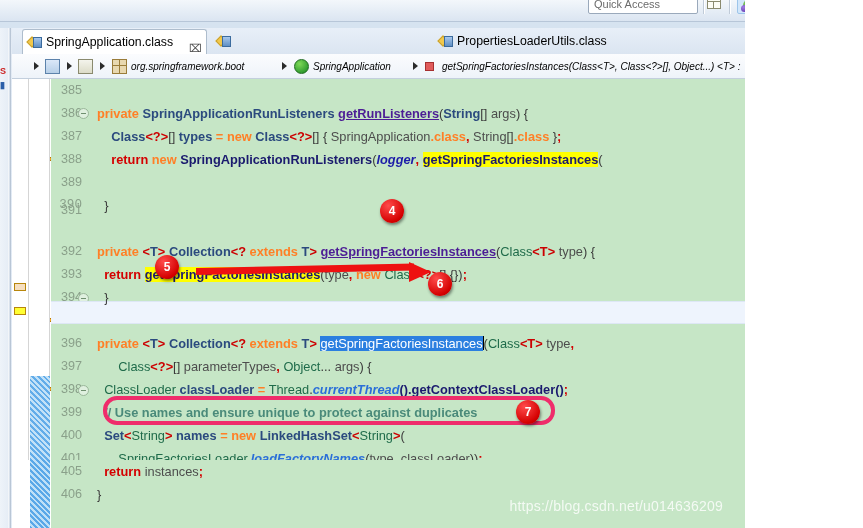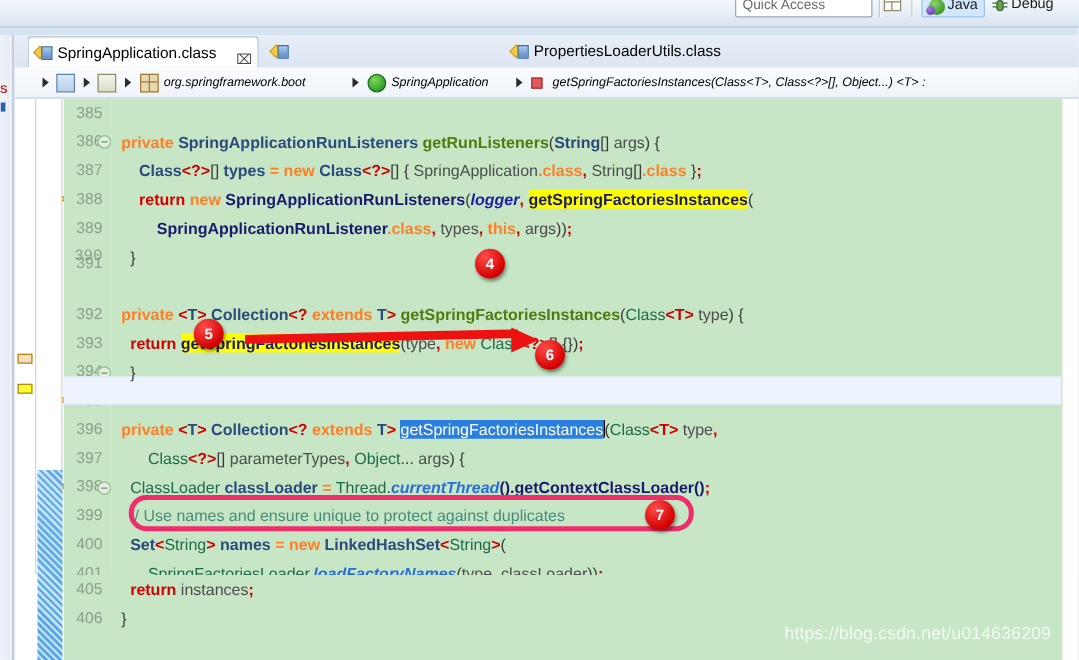--- a/index.html
+++ b/index.html
@@ -5,21 +5,21 @@
   * { box-sizing: border-box; }
   html, body {
     margin: 0; padding: 0;
     width: 863px; height: 528px;
     overflow: hidden;
     font-family: "Liberation Sans", sans-serif;
     background: #ffffff;
   }
   #app {
     position: relative;
-    width: 863px; height: 528px;
+    width: 745px; height: 528px;
     background: #d6e3f0;
     overflow: hidden;
   }
 
   
   .toolbar {
     position: absolute; left: 0; top: 0;
     width: 863px; height: 22px;
     background: linear-gradient(to bottom, #f3f7fb 0%, #e4ecf5 60%, #dbe5f1 100%);
     border-bottom: 1px solid #b7c6d8;
@@ -221,21 +221,21 @@
     border-bottom: 1px solid #dde7f5;
   }
 
   
   .kw   { color: #ff7f26; font-weight: bold; }
   .kw2  { color: #d40000; font-weight: bold; }
   .typ  { color: #2b4a7e; font-weight: bold; }
   .plain{ color: #4d4d4d; }
   .gen  { color: #1f6b4a; }
   .gsym { color: #cc0000; font-weight: bold; }
-  .mth  { color: #4d7c0f; font-weight: bold; }
+  .mth  { color: #4c1d95; font-weight: bold; text-decoration: underline; }
   .mthb { color: #1a1a6e; font-weight: bold; }
   .fld  { color: #2a6fd8; font-style: italic; font-weight: bold; text-align: right; }
   .fldb { color: #1d1da8; font-style: italic; font-weight: bold; }
   .cmt  { color: #4a8a7a; }
   .pnc  { color: #3a3a3a; }
   .semi { color: #d40000; font-weight: bold; }
   .hl-yellow { background: #ffff00; }
   .hl-blue { background: #2b7fe0; color: #ffffff !important; }
   .caret {
     display:inline-block; width:1px; height:14px;
@@ -386,21 +386,21 @@
         </span>
       <span>SpringApplication.class</span>
       <span class="tab-close" style="left:166px;">⌧</span>
     </div>
     <div class="tab" style="left:200px; width:199px;">
       <span class="tab-icon">
           <span class="d1"></span>
           <span class="d2"></span>
         </span>
     </div>
-    <div class="tab" style="left:392px; width:200px;">
+    <div class="tab" style="left:422px; width:200px;">
       <span class="tab-icon">
           <span class="d1"></span>
           <span class="d2"></span>
         </span>
       <span>PropertiesLoaderUtils.class</span>
     </div>
   </div>
 
   <div class="breadcrumb">
     <span class="bc-arrow" style="left:22px;"></span>
@@ -475,41 +475,40 @@
       <div class="cur-line-bg" style="left:-38px; top:222px; width:800px;"></div>
 
       <div class="code-line" style="top:0px;"></div>
 
       <div class="code-line" style="top:23px;"><span class="kw">private</span> <span class="typ">SpringApplicationRunListeners</span> <span class="mth">getRunListeners</span><span class="pnc">(</span><span class="typ">String</span><span class="pnc">[]</span> <span class="plain">args</span><span class="pnc">) {</span></div>
 
       <div class="code-line" style="top:46px;">    <span class="typ">Class</span><span class="gsym">&lt;?&gt;</span><span class="pnc">[]</span> <span class="typ">types</span> <span class="kw">=</span> <span class="kw">new</span> <span class="typ">Class</span><span class="gsym">&lt;?&gt;</span><span class="pnc">[] {</span> <span class="plain">SpringApplication</span><span class="kw">.class</span><span class="semi">,</span> <span class="plain">String</span><span class="pnc">[]</span><span class="kw">.class</span> <span class="pnc">}</span><span class="semi">;</span></div>
 
       <div class="code-line" style="top:69px;">    <span class="kw2">return</span> <span class="kw">new</span> <span class="mthb">SpringApplicationRunListeners</span><span class="pnc">(</span><span class="fldb">logger</span><span class="semi">,</span> <span class="hl-yellow"><span class="mthb">getSpringFactoriesInstances</span></span><span class="pnc">(</span></div>
 
-      <div class="code-line" style="top:92px;">        <span class="mthb">SpringApplicationRunListener</span><span class="kw">.class</span><span class="semi">,</span> <span class="plain">types</span><span class="semi">,</span> <span class="kw">this</span><span class="semi">,</span> <span class="plain">args</span><span class="pnc">))</span><span class="semi">;</span></div>
 
       <div class="code-line" style="top:115px;">  <span class="pnc">}</span></div>
 
       <div class="code-line" style="top:138px;"></div>
 
       <div class="code-line" style="top:161px;"><span class="kw">private</span> <span class="gsym">&lt;</span><span class="typ">T</span><span class="gsym">&gt;</span> <span class="typ">Collection</span><span class="gsym">&lt;?</span> <span class="kw">extends</span> <span class="typ">T</span><span class="gsym">&gt;</span> <span class="mth">getSpringFactoriesInstances</span><span class="pnc">(</span><span class="gen">Class</span><span class="gsym">&lt;T&gt;</span> <span class="plain">type</span><span class="pnc">) {</span></div>
 
       <div class="code-line" style="top:184px;">  <span class="kw2">return</span> <span class="hl-yellow"><span class="mthb">getSpringFactoriesInstances</span></span><span class="pnc">(</span><span class="plain">type</span><span class="semi">,</span> <span class="kw">new</span> <span class="gen">Class</span><span class="gsym">&lt;?&gt;</span><span class="pnc">[] {})</span><span class="semi">;</span></div>
 
       <div class="code-line" style="top:207px;">  <span class="pnc">}</span></div>
 
       <div class="code-line" style="top:230px;"></div>
 
       <div class="code-line" style="top:253px;"><span class="kw">private</span> <span class="gsym">&lt;</span><span class="typ">T</span><span class="gsym">&gt;</span> <span class="typ">Collection</span><span class="gsym">&lt;?</span> <span class="kw">extends</span> <span class="typ">T</span><span class="gsym">&gt;</span> <span class="hl-blue">getSpringFactoriesInstances</span><span class="caret"></span><span class="pnc">(</span><span class="gen">Class</span><span class="gsym">&lt;T&gt;</span> <span class="plain">type</span><span class="semi">,</span></div>
 
       <div class="code-line" style="top:276px;">      <span class="gen">Class</span><span class="gsym">&lt;?&gt;</span><span class="pnc">[]</span> <span class="plain">parameterTypes</span><span class="semi">,</span> <span class="gen">Object</span><span class="pnc">...</span> <span class="plain">args</span><span class="pnc">) {</span></div>
 
       <div class="code-line" style="top:299px;">  <span class="gen">ClassLoader</span> <span class="typ">classLoader</span> <span class="kw">=</span> <span class="gen">Thread</span><span class="pnc">.</span><span class="fld">currentThread</span><span class="mthb">().getContextClassLoader()</span><span class="semi">;</span></div>
 
-      <div class="code-line" style="top:322px;">  <span class="cmt">// Use names and ensure unique to protect against duplicates</span></div>
+      <div class="code-line" style="top:322px;font-weight:bold;">  <span class="cmt">// Use names and ensure unique to protect against duplicates</span></div>
 
       <div class="code-line" style="top:345px;">  <span class="typ">Set</span><span class="gsym">&lt;</span><span class="gen">String</span><span class="gsym">&gt;</span> <span class="typ">names</span> <span class="kw">=</span> <span class="kw">new</span> <span class="typ">LinkedHashSet</span><span class="gsym">&lt;</span><span class="gen">String</span><span class="gsym">&gt;</span><span class="pnc">(</span></div>
 
       <div class="code-line" style="top:368px;">      <span class="gen">SpringFactoriesLoader</span><span class="pnc">.</span><span class="fld">loadFactoryNames</span><span class="pnc">(</span><span class="plain">type</span><span class="semi">,</span> <span class="plain">classLoader</span><span class="pnc">))</span><span class="semi">;</span></div>
 
       <div class="code-line" style="top:391px;">  <span class="typ">List</span><span class="gsym">&lt;</span><span class="typ">T</span><span class="gsym">&gt;</span> <span class="typ">instances</span> <span class="kw">=</span> <span class="mthb">createSpringFactoriesInstances</span><span class="pnc">(</span><span class="plain">type</span><span class="semi">,</span> <span class="plain">parameterTypes</span><span class="semi">,</span></div>
 
       <div class="code-line" style="top:414px;">      <span class="plain">classLoader</span><span class="semi">,</span> <span class="plain">args</span><span class="semi">,</span> <span class="plain">names</span><span class="pnc">)</span><span class="semi">;</span></div>
 
       <div class="code-line" style="top:437px;">  <span class="gen">AnnotationAwareOrderComparator</span><span class="pnc">.</span><span class="fld">sort</span><span class="pnc">(</span><span class="plain">instances</span><span class="pnc">)</span><span class="semi">;</span></div>

